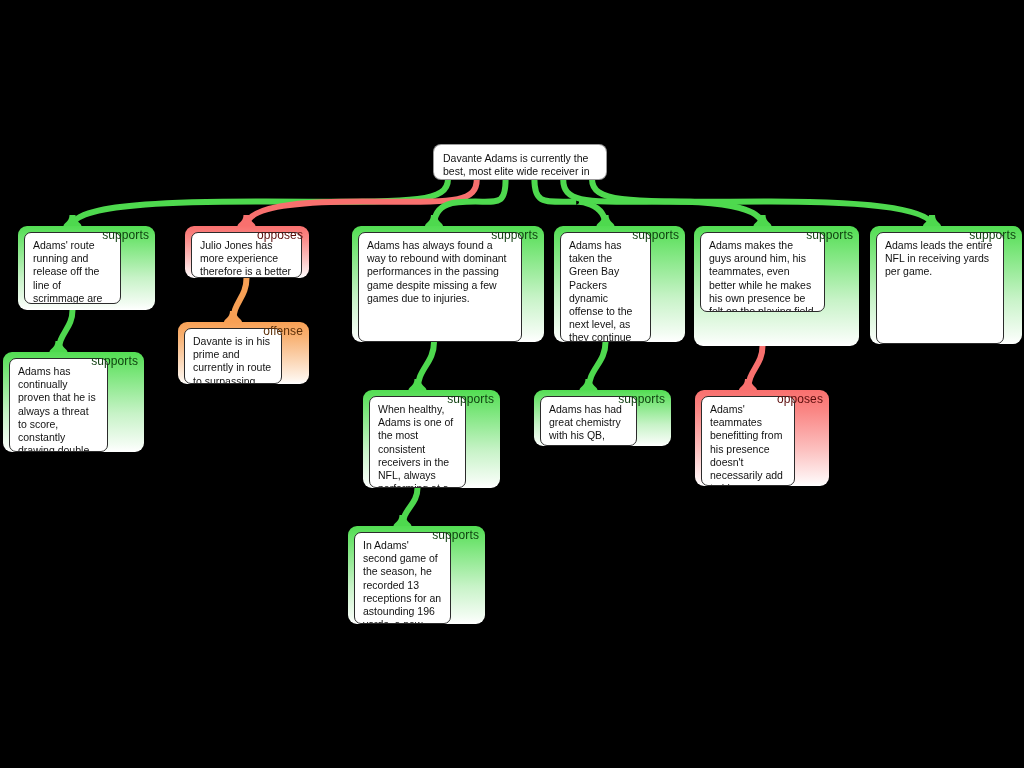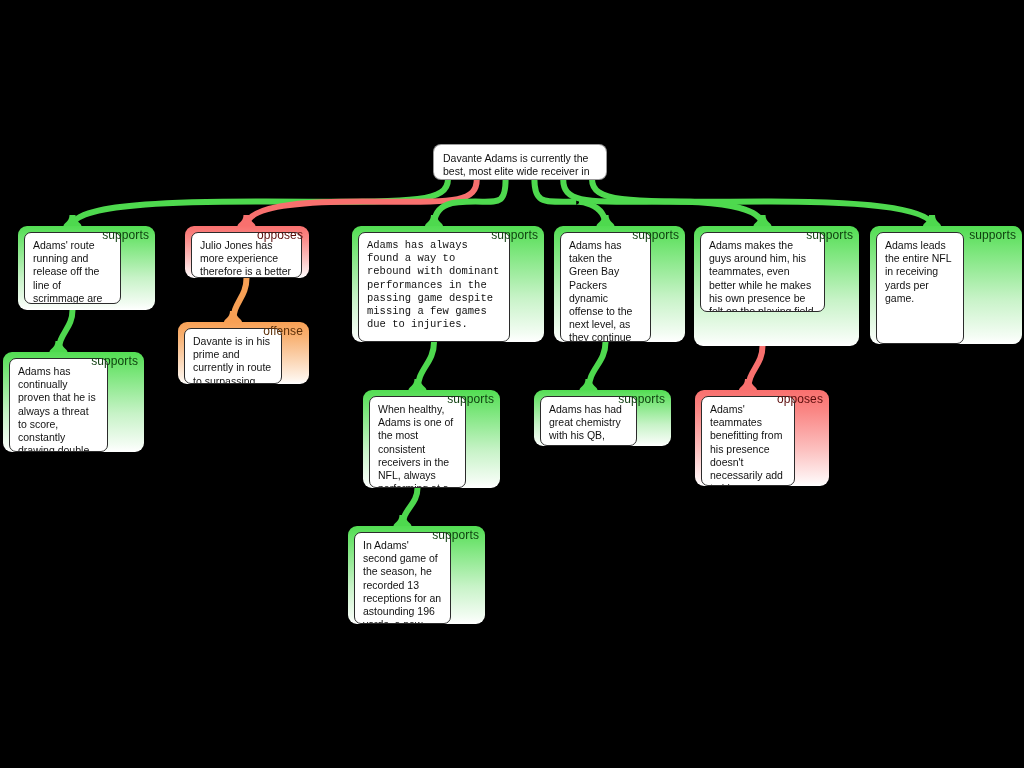--- a/index.html
+++ b/index.html
@@ -129,21 +129,21 @@
     <div class="node opposes" style="left: 185px; top: 226px; width: 124px; height: 52px;">
       <div class="badge">opposes</div>
       <div class="card" style="width: 111px; height: 46px;">Julio Jones has more experience therefore is a better receiver.</div>
     </div>
     <div class="node rebuts" style="left: 178px; top: 322px; width: 131px; height: 62px;">
       <div class="badge">offense</div>
       <div class="card" style="width: 98px; height: 56px;">Davante is in his prime and currently in route to surpassing Julio.</div>
     </div>
     <div class="node supports" style="left: 352px; top: 226px; width: 192px; height: 116px;">
       <div class="badge">supports</div>
-      <div class="card" style="width: 152px; height: 110px; font-family: Liberation Mono, monospace;">Adams has always found a way to rebound with dominant performances in the passing game despite missing a few games due to injuries.</div>
+      <div class="card" style="width: 164px; height: 110px;">Adams has always found a way to rebound with dominant performances in the passing game despite missing a few games due to injuries.</div>
     </div>
     <div class="node supports" style="left: 363px; top: 390px; width: 137px; height: 98px;">
       <div class="badge">supports</div>
       <div class="card" style="width: 97px; height: 92px;">When healthy, Adams is one of the most consistent receivers in the NFL, always performing at a high level.</div>
     </div>
     <div class="node supports" style="left: 348px; top: 526px; width: 137px; height: 98px;">
       <div class="badge">supports</div>
       <div class="card" style="width: 97px; height: 92px;">In Adams' second game of the season, he recorded 13 receptions for an astounding 196 yards, a new career high.</div>
     </div>
     <div class="node supports" style="left: 554px; top: 226px; width: 131px; height: 116px;">
@@ -157,15 +157,15 @@
     <div class="node supports" style="left: 694px; top: 226px; width: 165px; height: 120px;">
       <div class="badge">supports</div>
       <div class="card" style="width: 125px; height: 80px;">Adams makes the guys around him, his teammates, even better while he makes his own presence be felt on the playing field.</div>
     </div>
     <div class="node opposes" style="left: 695px; top: 390px; width: 134px; height: 96px;">
       <div class="badge">opposes</div>
       <div class="card" style="width: 94px; height: 90px;">Adams' teammates benefitting from his presence doesn't necessarily add to his own, individual stat line.</div>
     </div>
     <div class="node supports" style="left: 870px; top: 226px; width: 152px; height: 118px;">
       <div class="badge">supports</div>
-      <div class="card" style="width: 88px; height: 112px;">Adams leads the entire NFL in receiving yards per game.</div>
+      <div class="card" style="width: 128px; height: 112px;">Adams leads the entire NFL in receiving yards per game.</div>
     </div>
   </div>
 
 </body></html>

